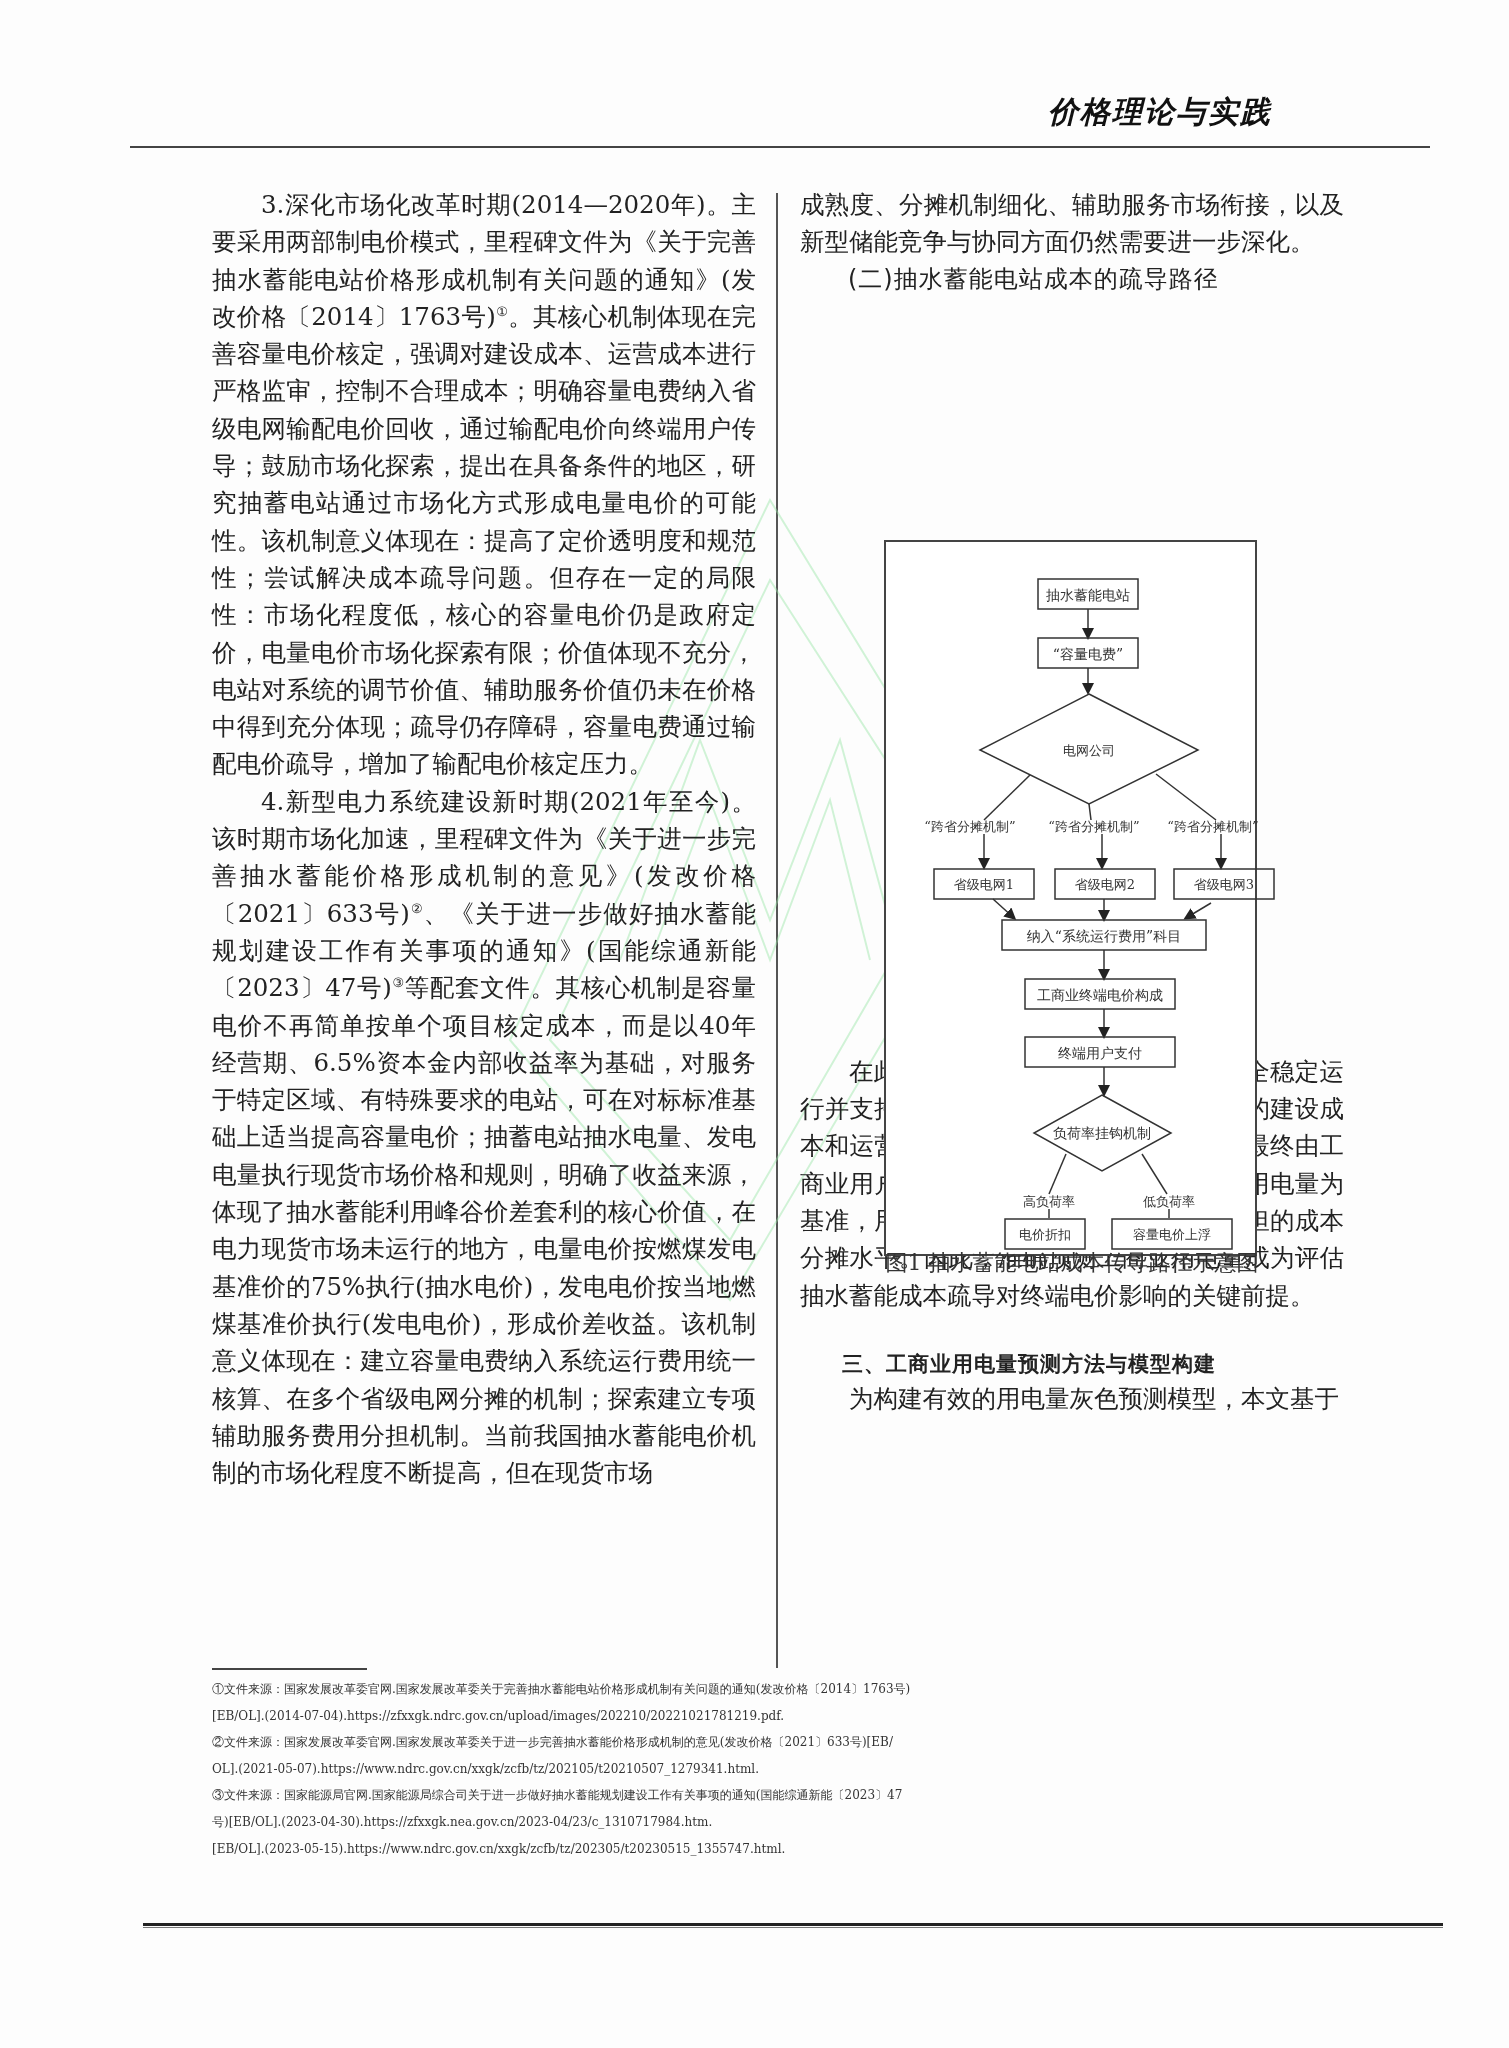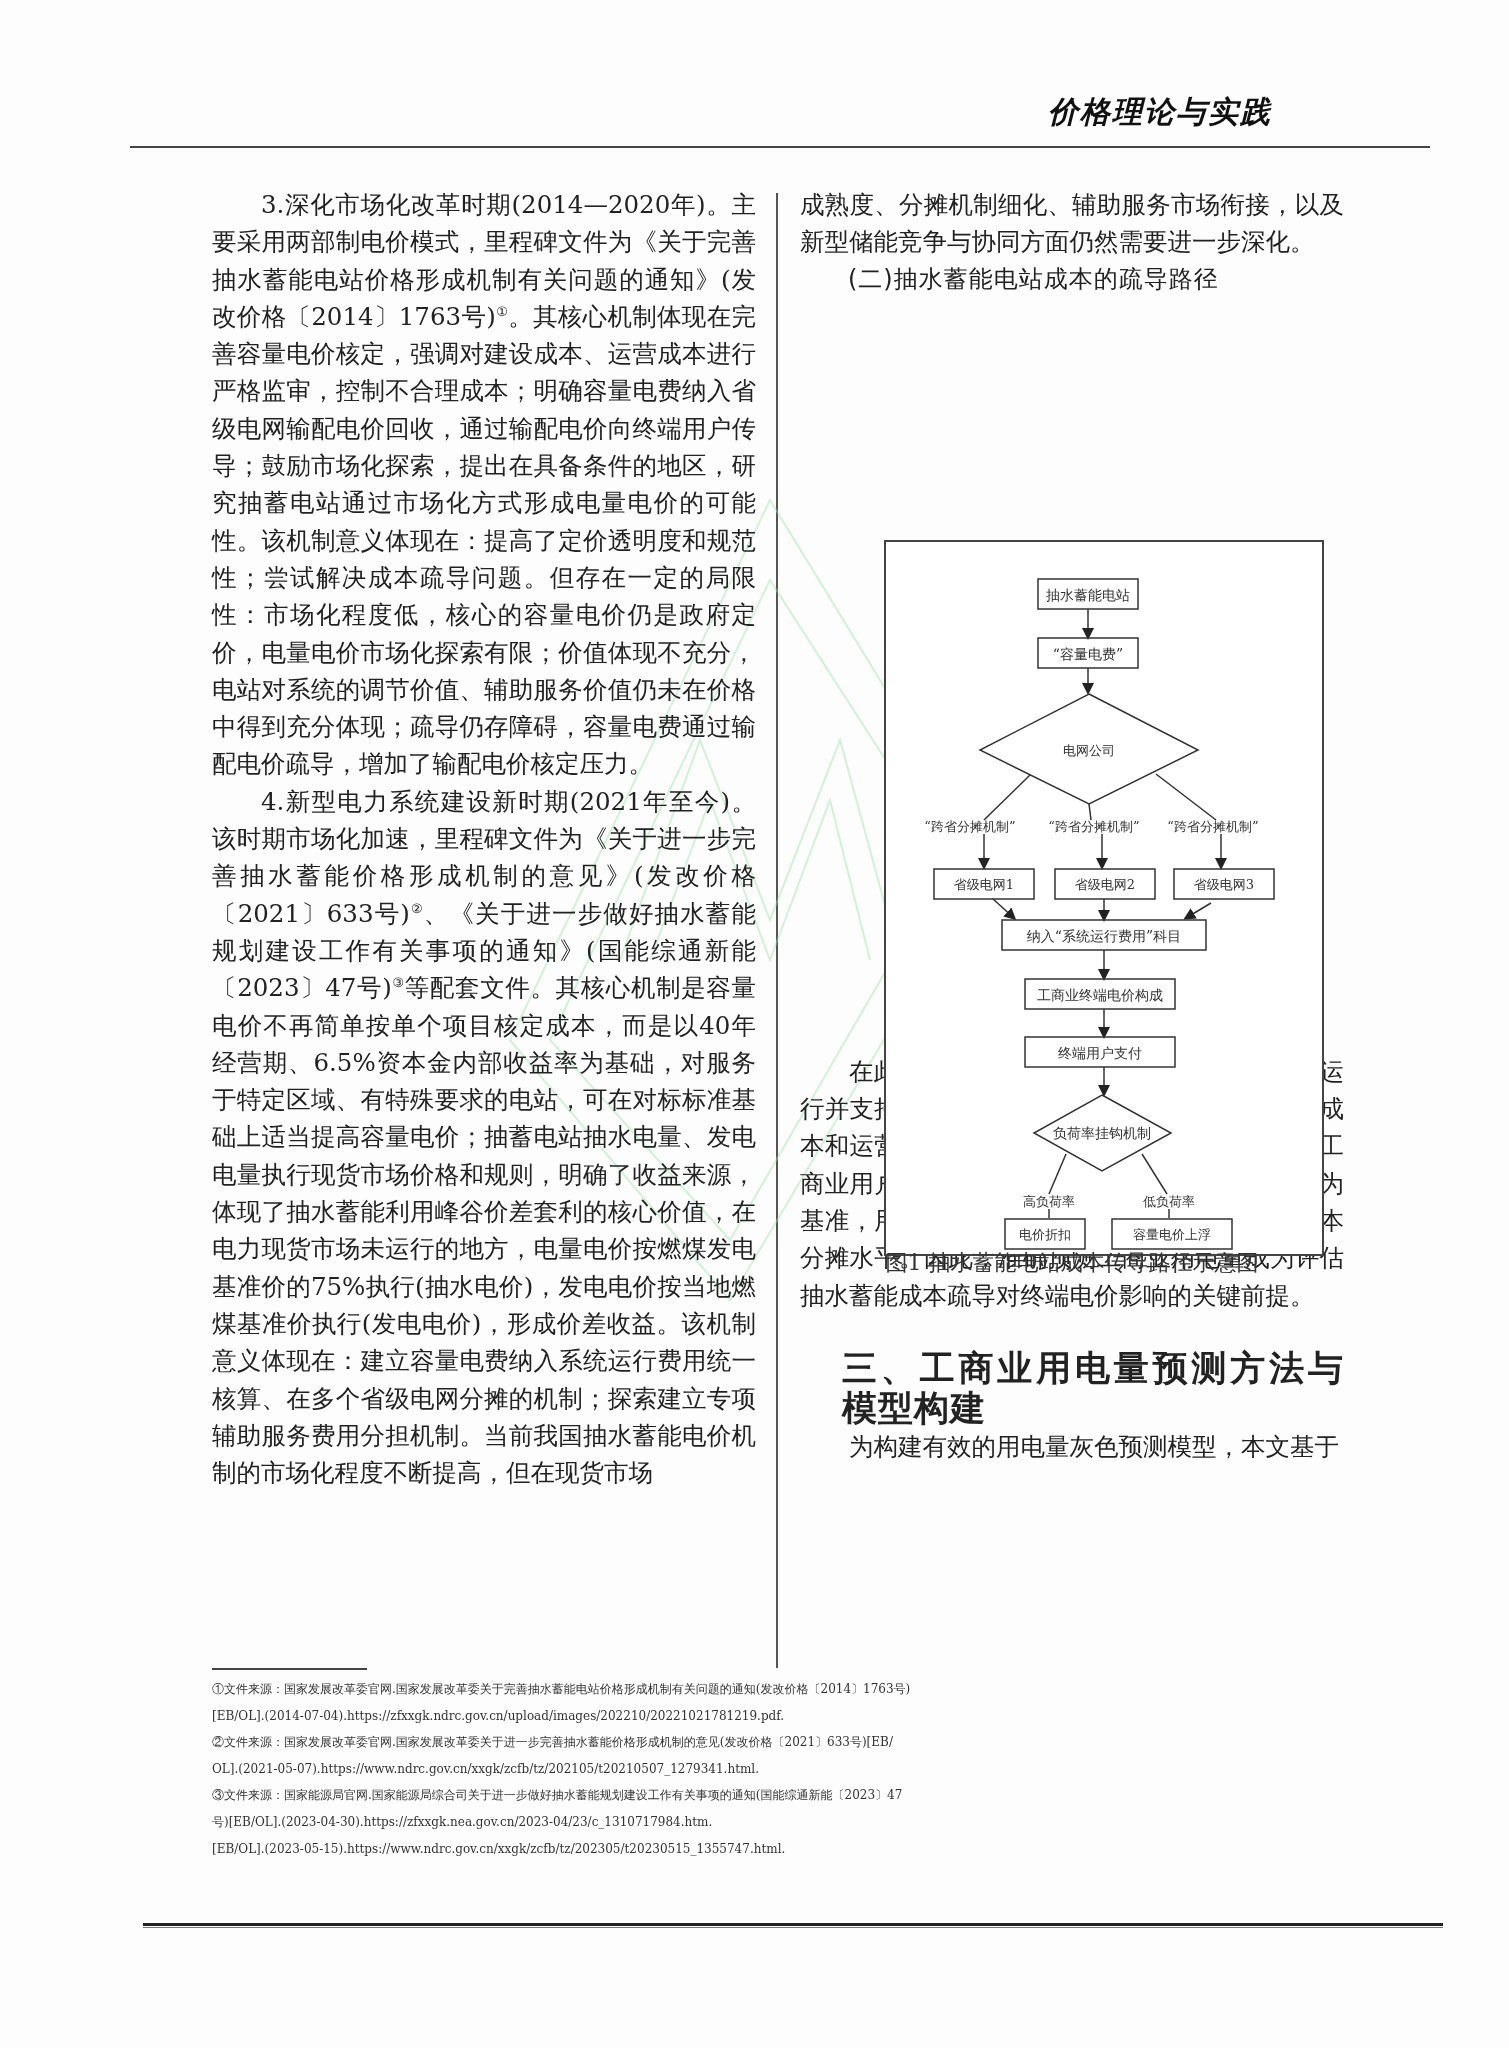--- a/index.html
+++ b/index.html
@@ -6,23 +6,23 @@
   body{width:1509px;height:2048px;position:relative;overflow:hidden;font-family:"DejaVu Serif","Liberation Serif",serif;color:#222;}
   .journal-title{position:absolute;left:1048px;top:92px;font-size:30px;font-weight:bold;font-style:italic;letter-spacing:2px;color:#111;font-family:"DejaVu Serif",serif;}
   .top-rule{position:absolute;left:130px;top:146px;width:1300px;height:2px;background:#444;}
   .col-divider{position:absolute;left:776px;top:193px;width:2px;height:1475px;background:#555;}
   .col{position:absolute;font-size:24.5px;line-height:37.3px;text-align:justify;}
   .col-left{left:212px;top:186px;width:544px;}
   .col-right{left:800px;top:186px;width:544px;}
   .col p{margin:0;}
   .indent{text-indent:2em;}
   .sub-head{font-family:"DejaVu Sans","Liberation Sans",sans-serif;font-weight:normal;font-size:24px;text-indent:2em;letter-spacing:1px;}
-  .sec-head{font-family:"DejaVu Sans","Liberation Sans",sans-serif;font-weight:bold;font-size:35px;margin-top:34px !important;margin-left:42px !important;letter-spacing:1px;line-height:40px;}
+  .sec-head{font-family:"DejaVu Sans","Liberation Sans",sans-serif;font-weight:bold;font-size:21px;margin-top:34px !important;margin-left:42px !important;letter-spacing:1px;line-height:32px;}
   sup{font-size:13px;line-height:0;}
-  .figure{position:absolute;left:884px;top:540px;width:440px;height:716px;border:2px solid #444;box-sizing:border-box;background:#fff;}
+  .figure{position:absolute;left:884px;top:540px;width:373px;height:716px;border:2px solid #444;box-sizing:border-box;background:#fff;}
   .figure svg{position:absolute;left:0;top:0;}
   .fig-caption{position:absolute;left:800px;top:1248px;width:544px;text-align:center;font-size:22px;color:#333;}
   .footnote-rule{position:absolute;left:212px;top:1668px;width:155px;height:2px;background:#444;}
   .footnotes{position:absolute;left:212px;top:1676px;width:1130px;font-size:12px;line-height:26.6px;color:#333;text-align:justify;}
   .footnotes p{margin:0;}
   .bottom-rule{position:absolute;left:143px;top:1923px;width:1300px;height:5px;border-top:3px solid #222;border-bottom:1px solid #777;box-sizing:border-box;}
   .watermark{position:absolute;left:470px;top:440px;width:560px;height:880px;pointer-events:none;opacity:0.45;}
 </style>
 </head>
 <body>

